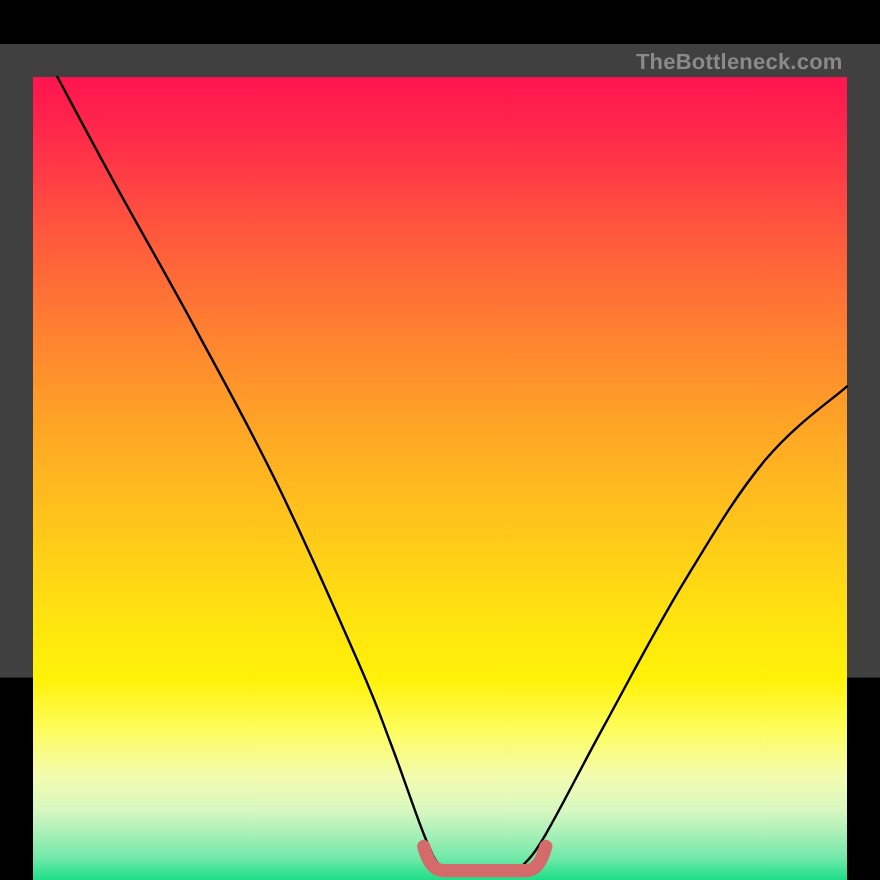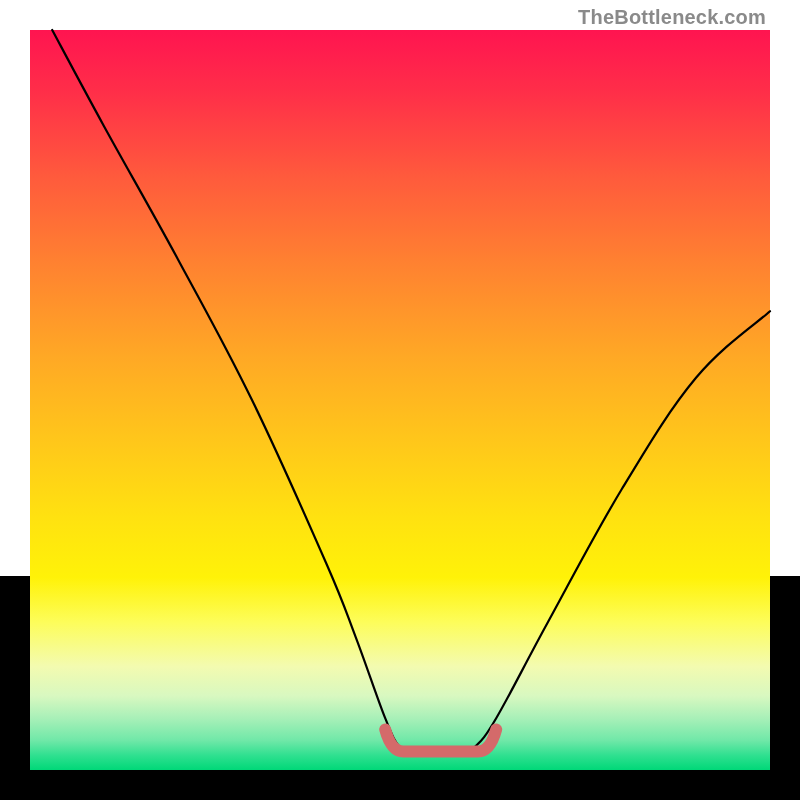--- a/index.html
+++ b/index.html
@@ -1,21 +1,22 @@
 <!DOCTYPE html>
 <html><head>
 <meta charset="utf-8">
 <style>
   * { margin: 0; padding: 0; box-sizing: border-box; }
   html, body { width: 800px; height: 800px; overflow: hidden; background: #000; }
   .container {
     position: relative;
     width: 800px;
     height: 576px;
-    background: #ffffff;
+    background: #404040;
+    margin-top: 40px;
   }
   .plot-area {
     position: absolute;
     left: 30px;
     top: 30px;
     width: 740px;
     height: 740px;
     background: linear-gradient(to bottom,
       #ff1450 0%,
       #ff2d49 8%,

